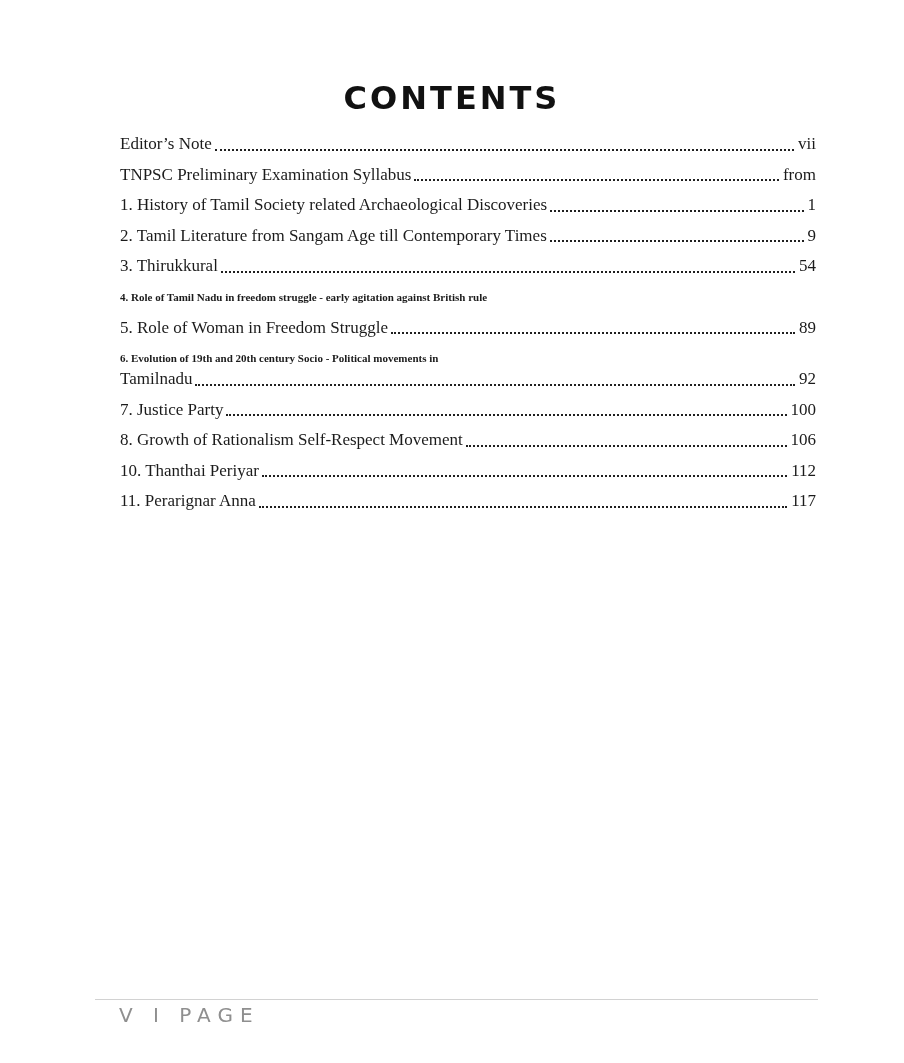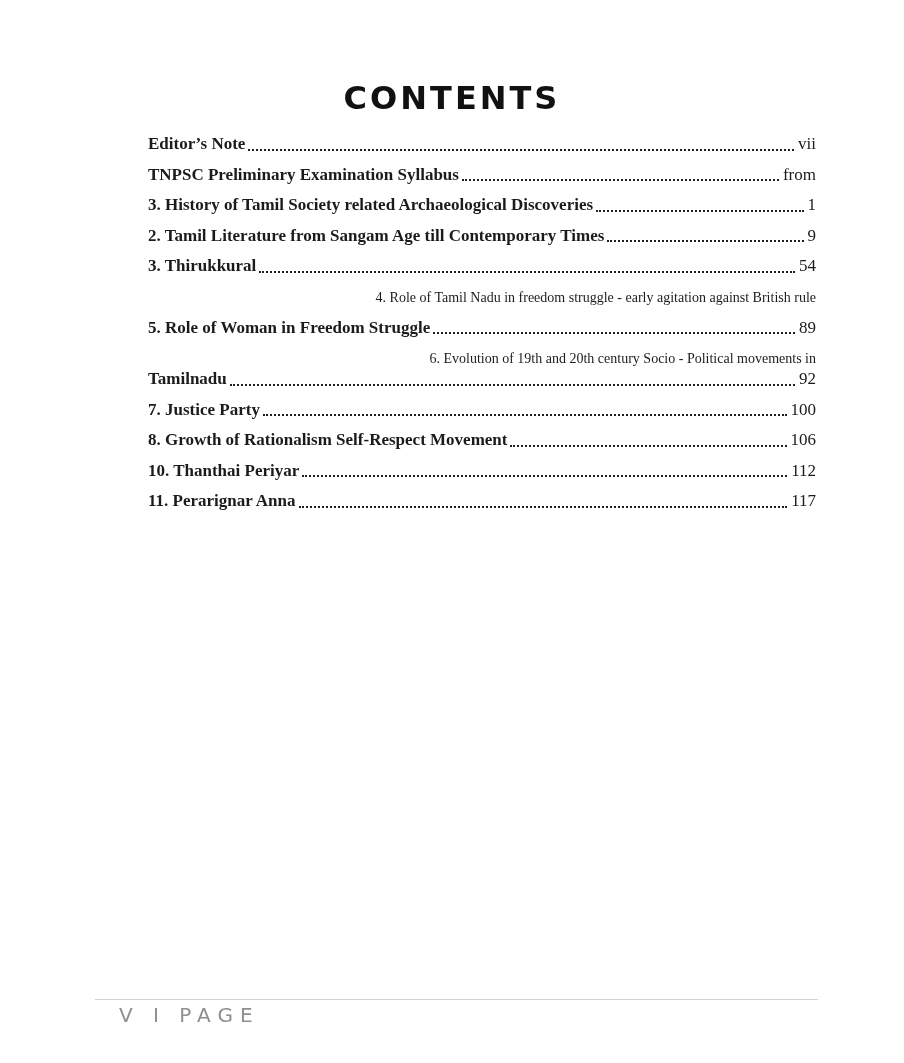--- a/index.html
+++ b/index.html
@@ -34,29 +34,27 @@
   }
   .entry {
     margin-bottom: 10px;
   }
   .row {
     display: flex;
     font-size: 17px;
     line-height: 20.5px;
   }
   .lbl {
-    font-weight: 700;
+    font-weight: 400;
     white-space: nowrap;
-    margin-left: 28px;
   }
   .line1 {
-    font-weight: 400;
-    font-size: 14px;
+    font-weight: 700;
+    font-size: 11px;
     line-height: 21px;
-    text-align: right;
   }
   .leader {
     flex: 1 1 auto;
     border-bottom: 2.4px dotted #1f1f1f;
     margin: 0 4px 4px 3px;
     align-self: flex-end;
     min-width: 14px;
   }
   .pg {
     font-weight: 400;
@@ -100,21 +98,21 @@
     <div class="entry">
       <div class="row">
         <span class="lbl">TNPSC Preliminary Examination Syllabus</span>
         <span class="leader"></span>
         <span class="pg">from</span>
       </div>
     </div>
 
     <div class="entry">
       <div class="row">
-        <span class="lbl">3. History of Tamil Society related Archaeological Discoveries</span>
+        <span class="lbl">1. History of Tamil Society related Archaeological Discoveries</span>
         <span class="leader"></span>
         <span class="pg">1</span>
       </div>
     </div>
 
     <div class="entry">
       <div class="row">
         <span class="lbl">2. Tamil Literature from Sangam Age till Contemporary Times</span>
         <span class="leader"></span>
         <span class="pg">9</span>

